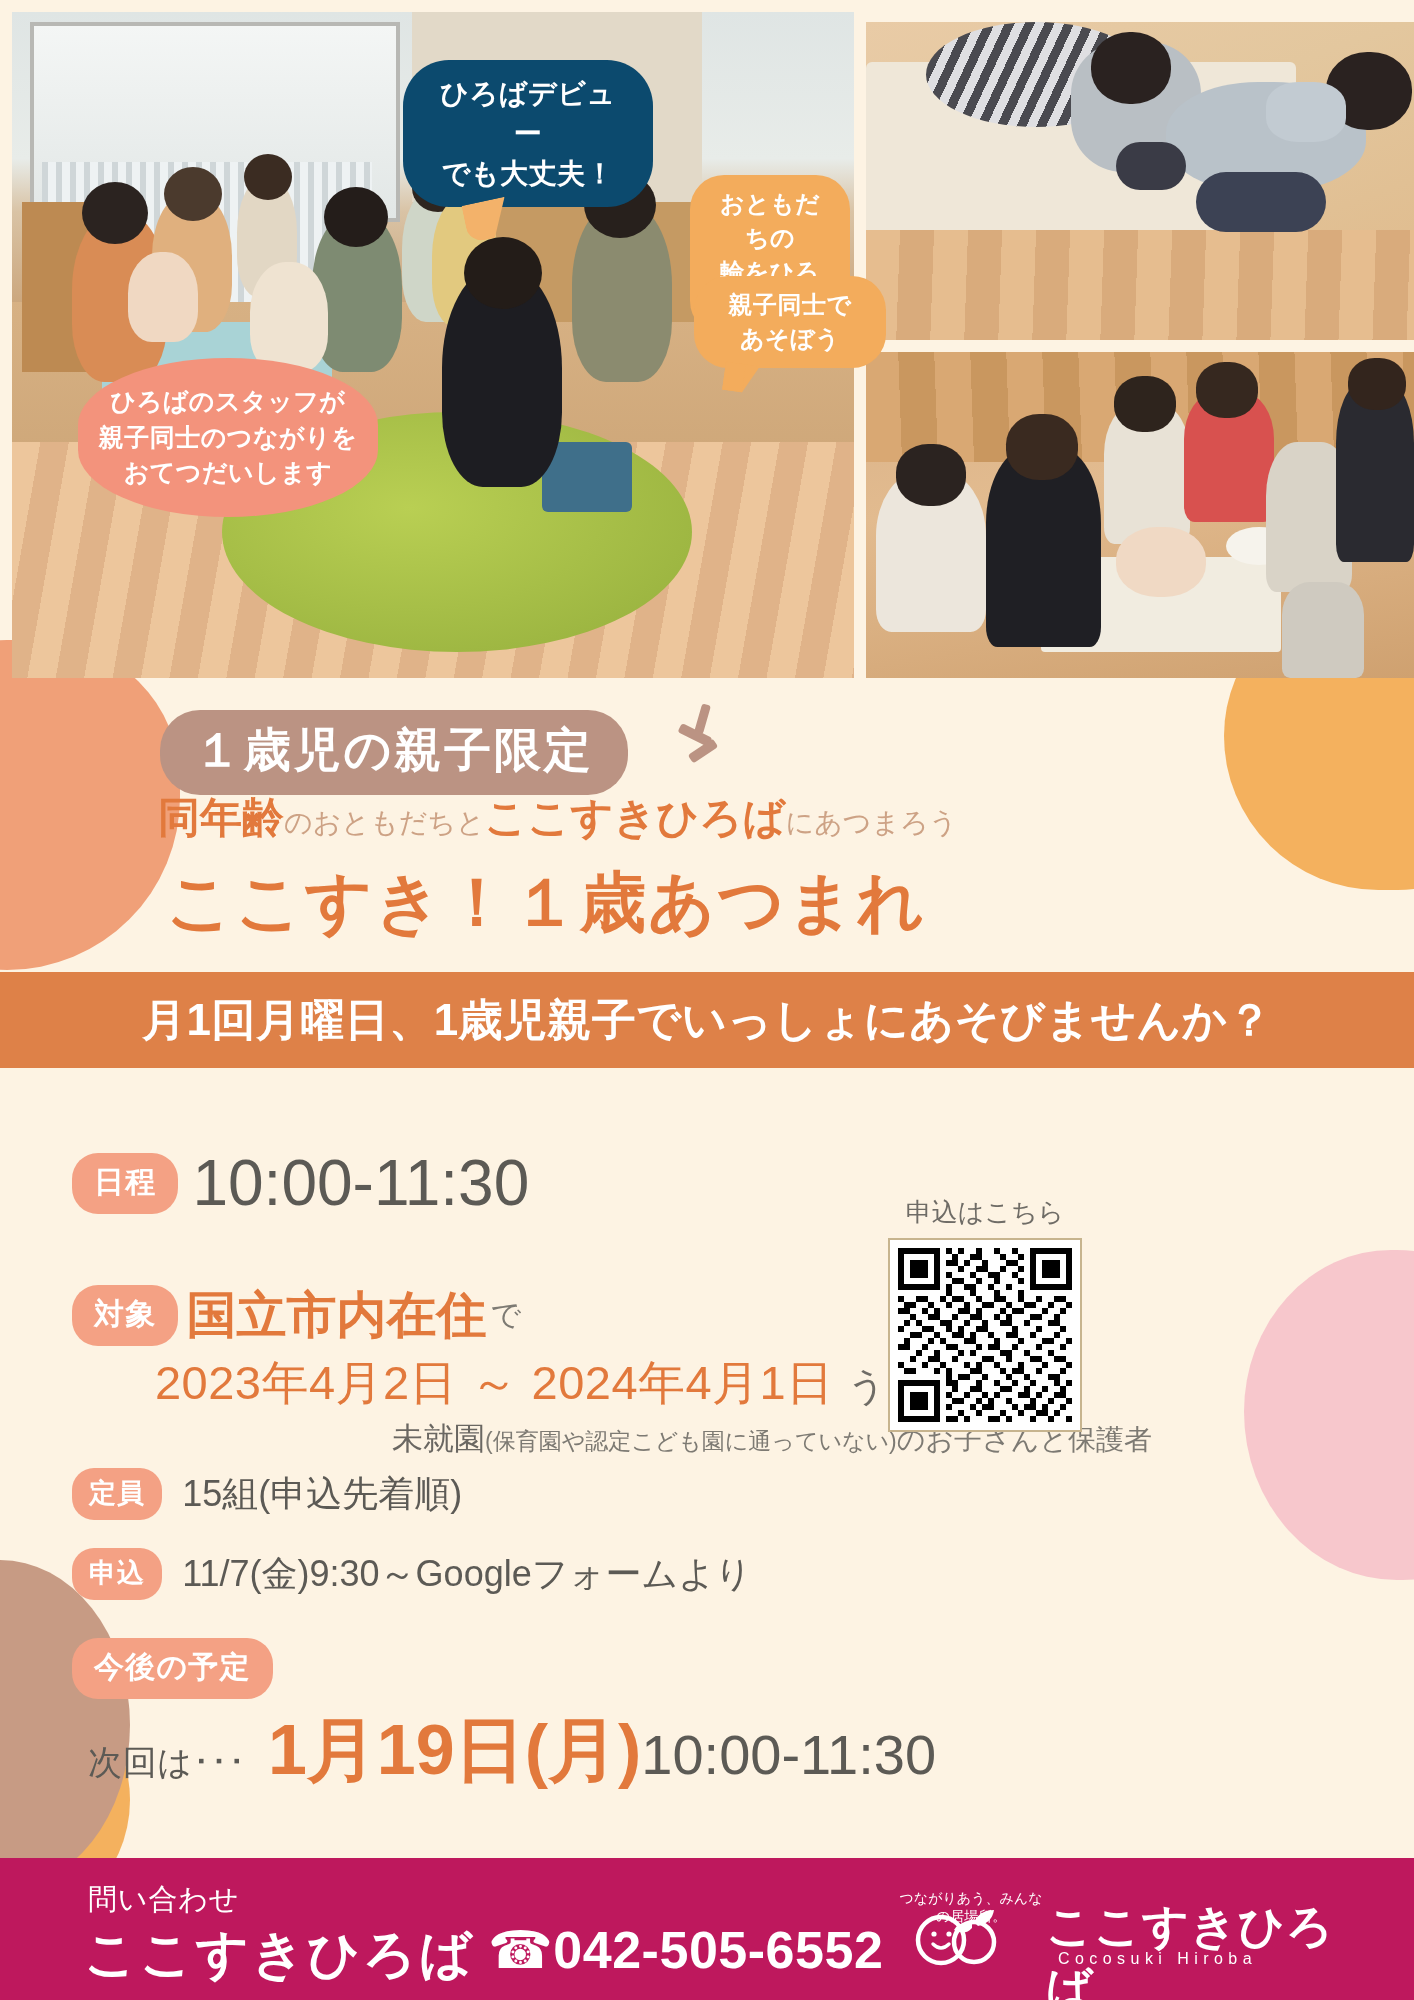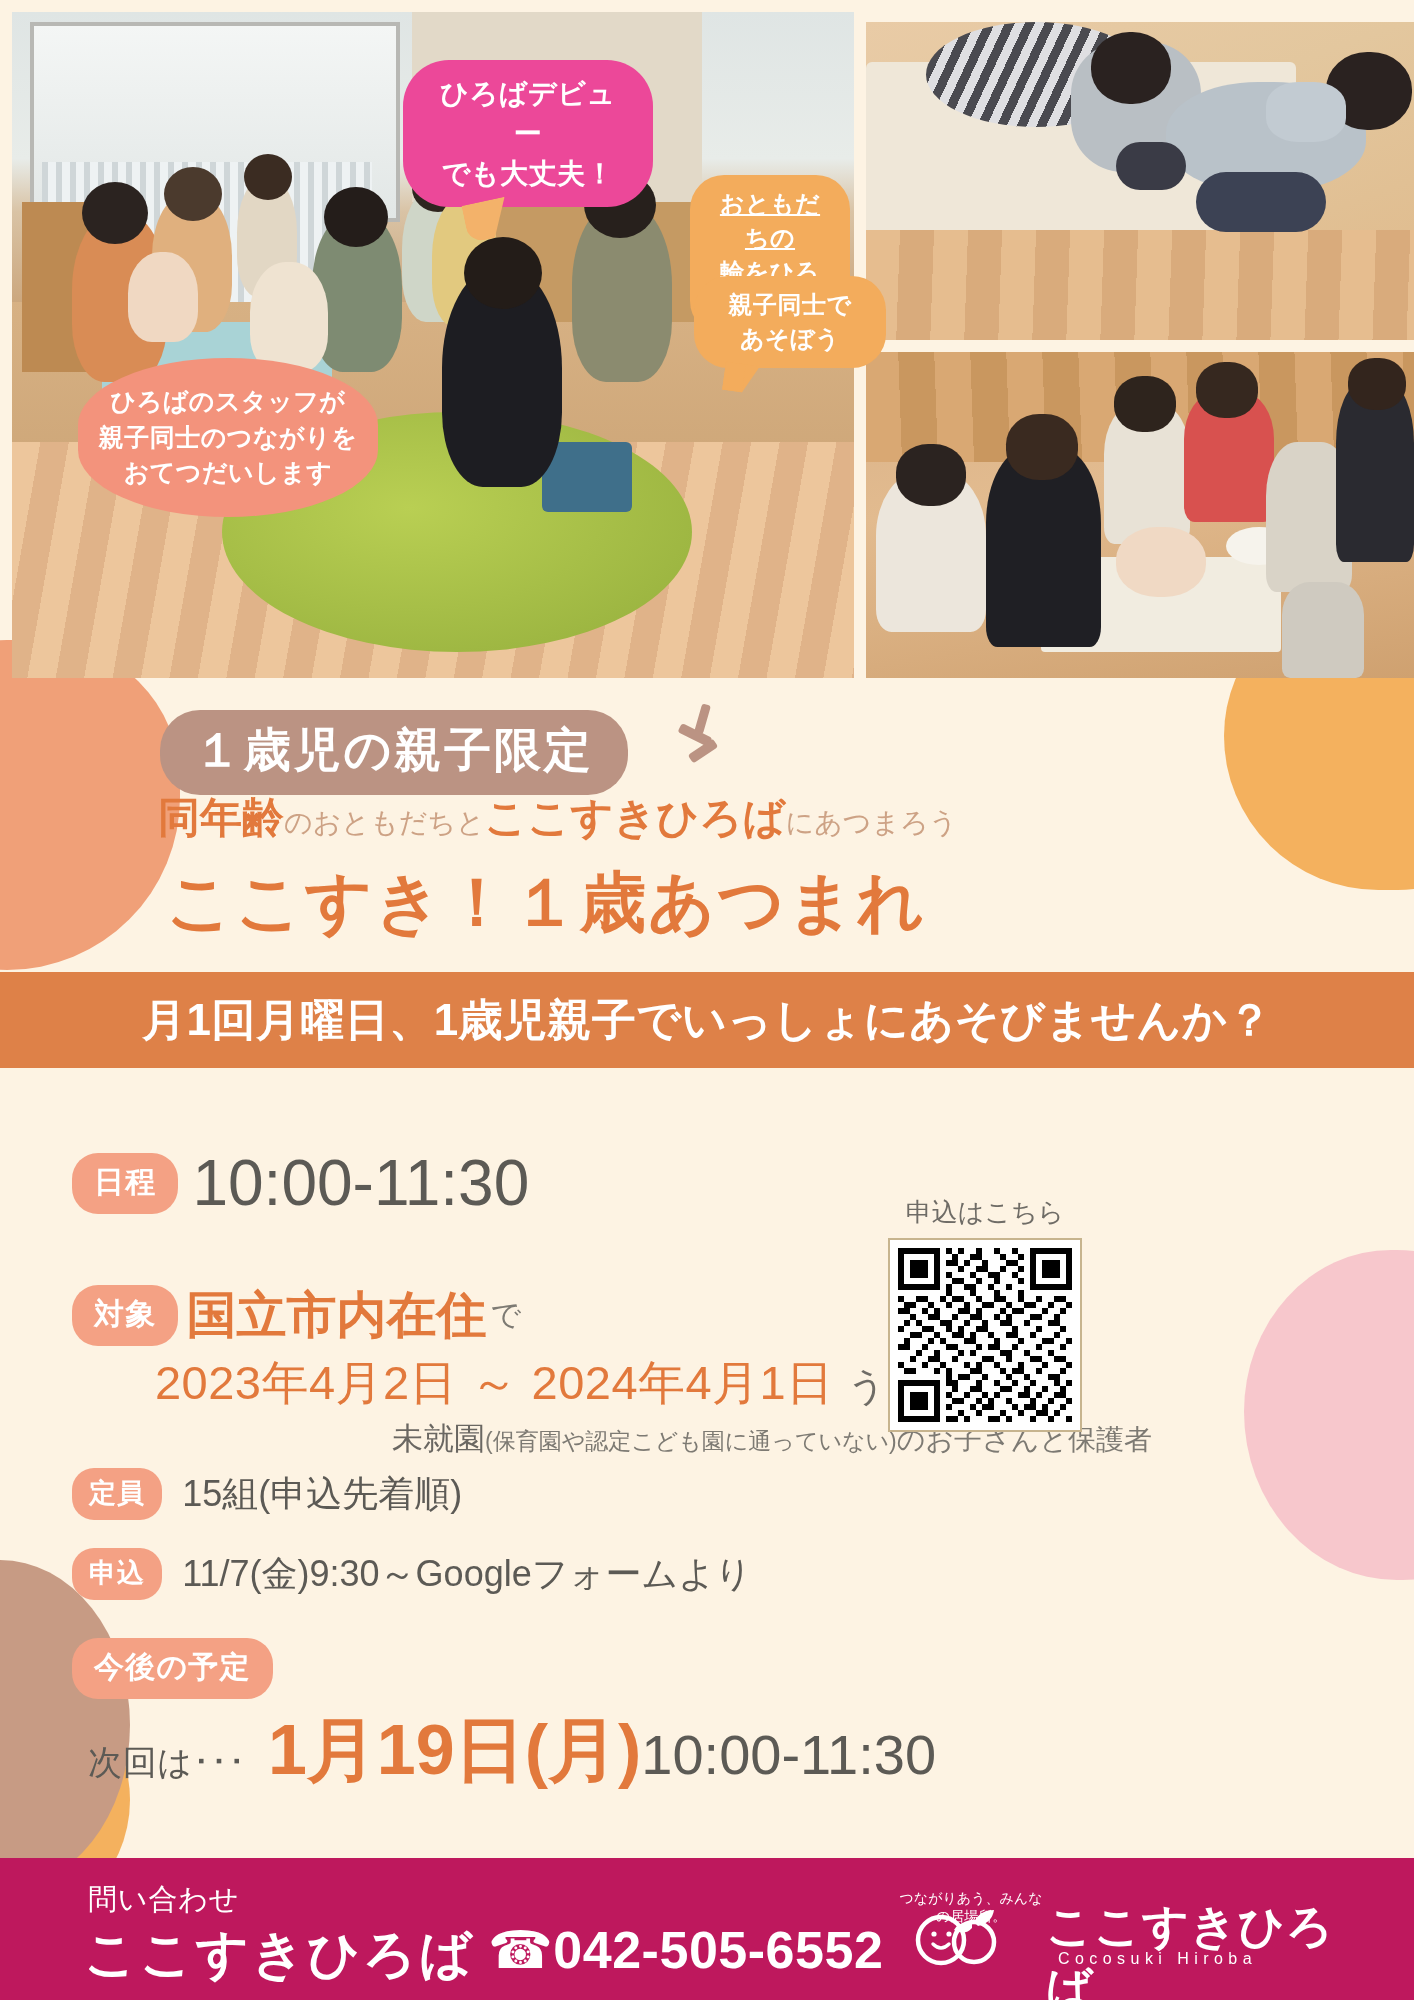--- a/index.html
+++ b/index.html
@@ -92,37 +92,37 @@
 
   
   .bub{
     position:absolute; color:#fff; font-weight:700;
     text-align:center; line-height:1.42; letter-spacing:.02em;
     border-radius:38px; padding:14px 26px;
   }
   .bub::after{ content:""; position:absolute; }
   .bub-debut{
     left:403px; top:60px; width:250px; font-size:28px;
-    background:#ec4899; border-radius:46px;
+    background:#0c4a6e; border-radius:46px;
   }
   .bub-debut::after{
     left:62px; bottom:-32px; width:0;height:0;
     border-left:26px solid #F3B26A; border-right:18px solid transparent;
     border-top:38px solid #F3B26A; border-radius:0 0 0 16px;
     transform:rotate(-12deg);
     border-bottom:0;
   }
   .bub-staff{
     left:78px; top:358px; width:300px; font-size:25px;
     background:#F3937C; border-radius:52%/44%; padding:26px 18px;
     text-align:center;
   }
   .bub-friends{
     left:690px; top:175px; width:160px; font-size:24px;
-    background:#F3AC5C; border-radius:34px; padding:12px 28px;text-decoration:underline;
+    background:#F3AC5C; border-radius:34px; padding:12px 28px;
   }
   .bub-friends::after{
     left:28px; bottom:-24px;
     border-left:20px solid #F3AC5C; border-right:14px solid transparent;
     border-top:28px solid #F3AC5C; border-bottom:0;
     transform:rotate(8deg);
   }
   .bub-oyako{
     left:694px; top:276px; width:192px; font-size:24px;
     background:#F3AC5C; border-radius:34px; padding:12px 14px;

